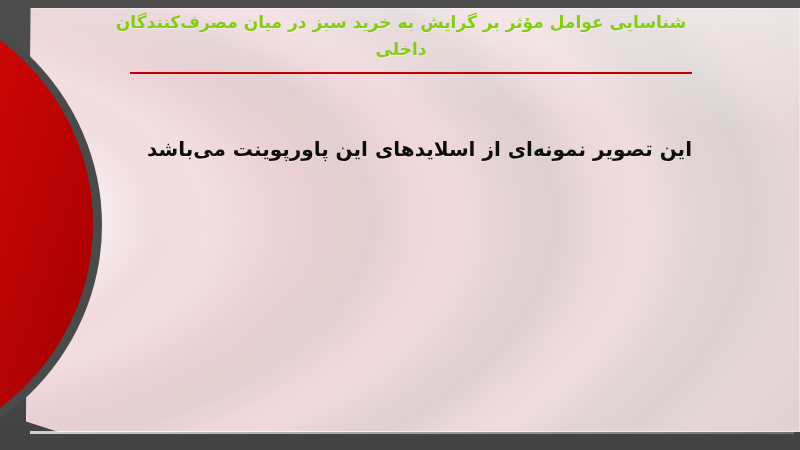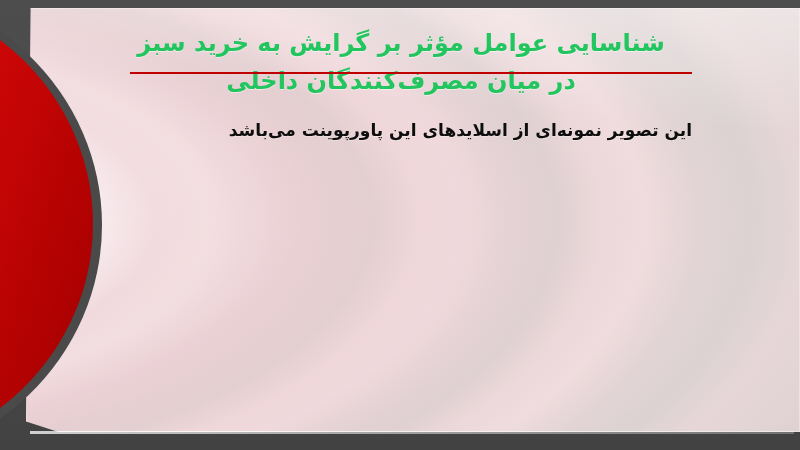--- a/index.html
+++ b/index.html
@@ -111,23 +111,23 @@
   
   .title-block {
     position: absolute;
     right: 106px;
     top: 9px;
     width: 586px;
     text-align: center;
     direction: rtl;
   }
   .slide-title {
-    margin: 16px;
-    color: #22c55e;
-    font-size: 24px;
+    margin: 0;
+    color: #84cc16;
+    font-size: 17px;
     font-weight: bold;
     line-height: 1.58;
     letter-spacing: 0px;
     text-shadow: 0 1px 0 rgba(255,255,255,0.45);
   }
   .title-rule {
     position: absolute;
     left: 130px;
     top: 72px;
     width: 562px;
@@ -138,23 +138,23 @@
   
   .body-block {
     position: absolute;
     right: 108px;
     top: 118px;
     width: 590px;
     direction: rtl;
     text-align: right;
   }
   .body-line {
-    margin: 0 0 7px 0;
+    margin: 16px 0 7px 0;
     color: #0d0d0d;
-    font-size: 17px;
+    font-size: 20px;
     font-weight: bold;
     line-height: 1.52;
     white-space: nowrap;
     text-shadow: 0 1px 0 rgba(255,255,255,0.30);
   }
   .body-line:last-child { margin-bottom: 0; }
 </style>
 </head>
 <body>
 

